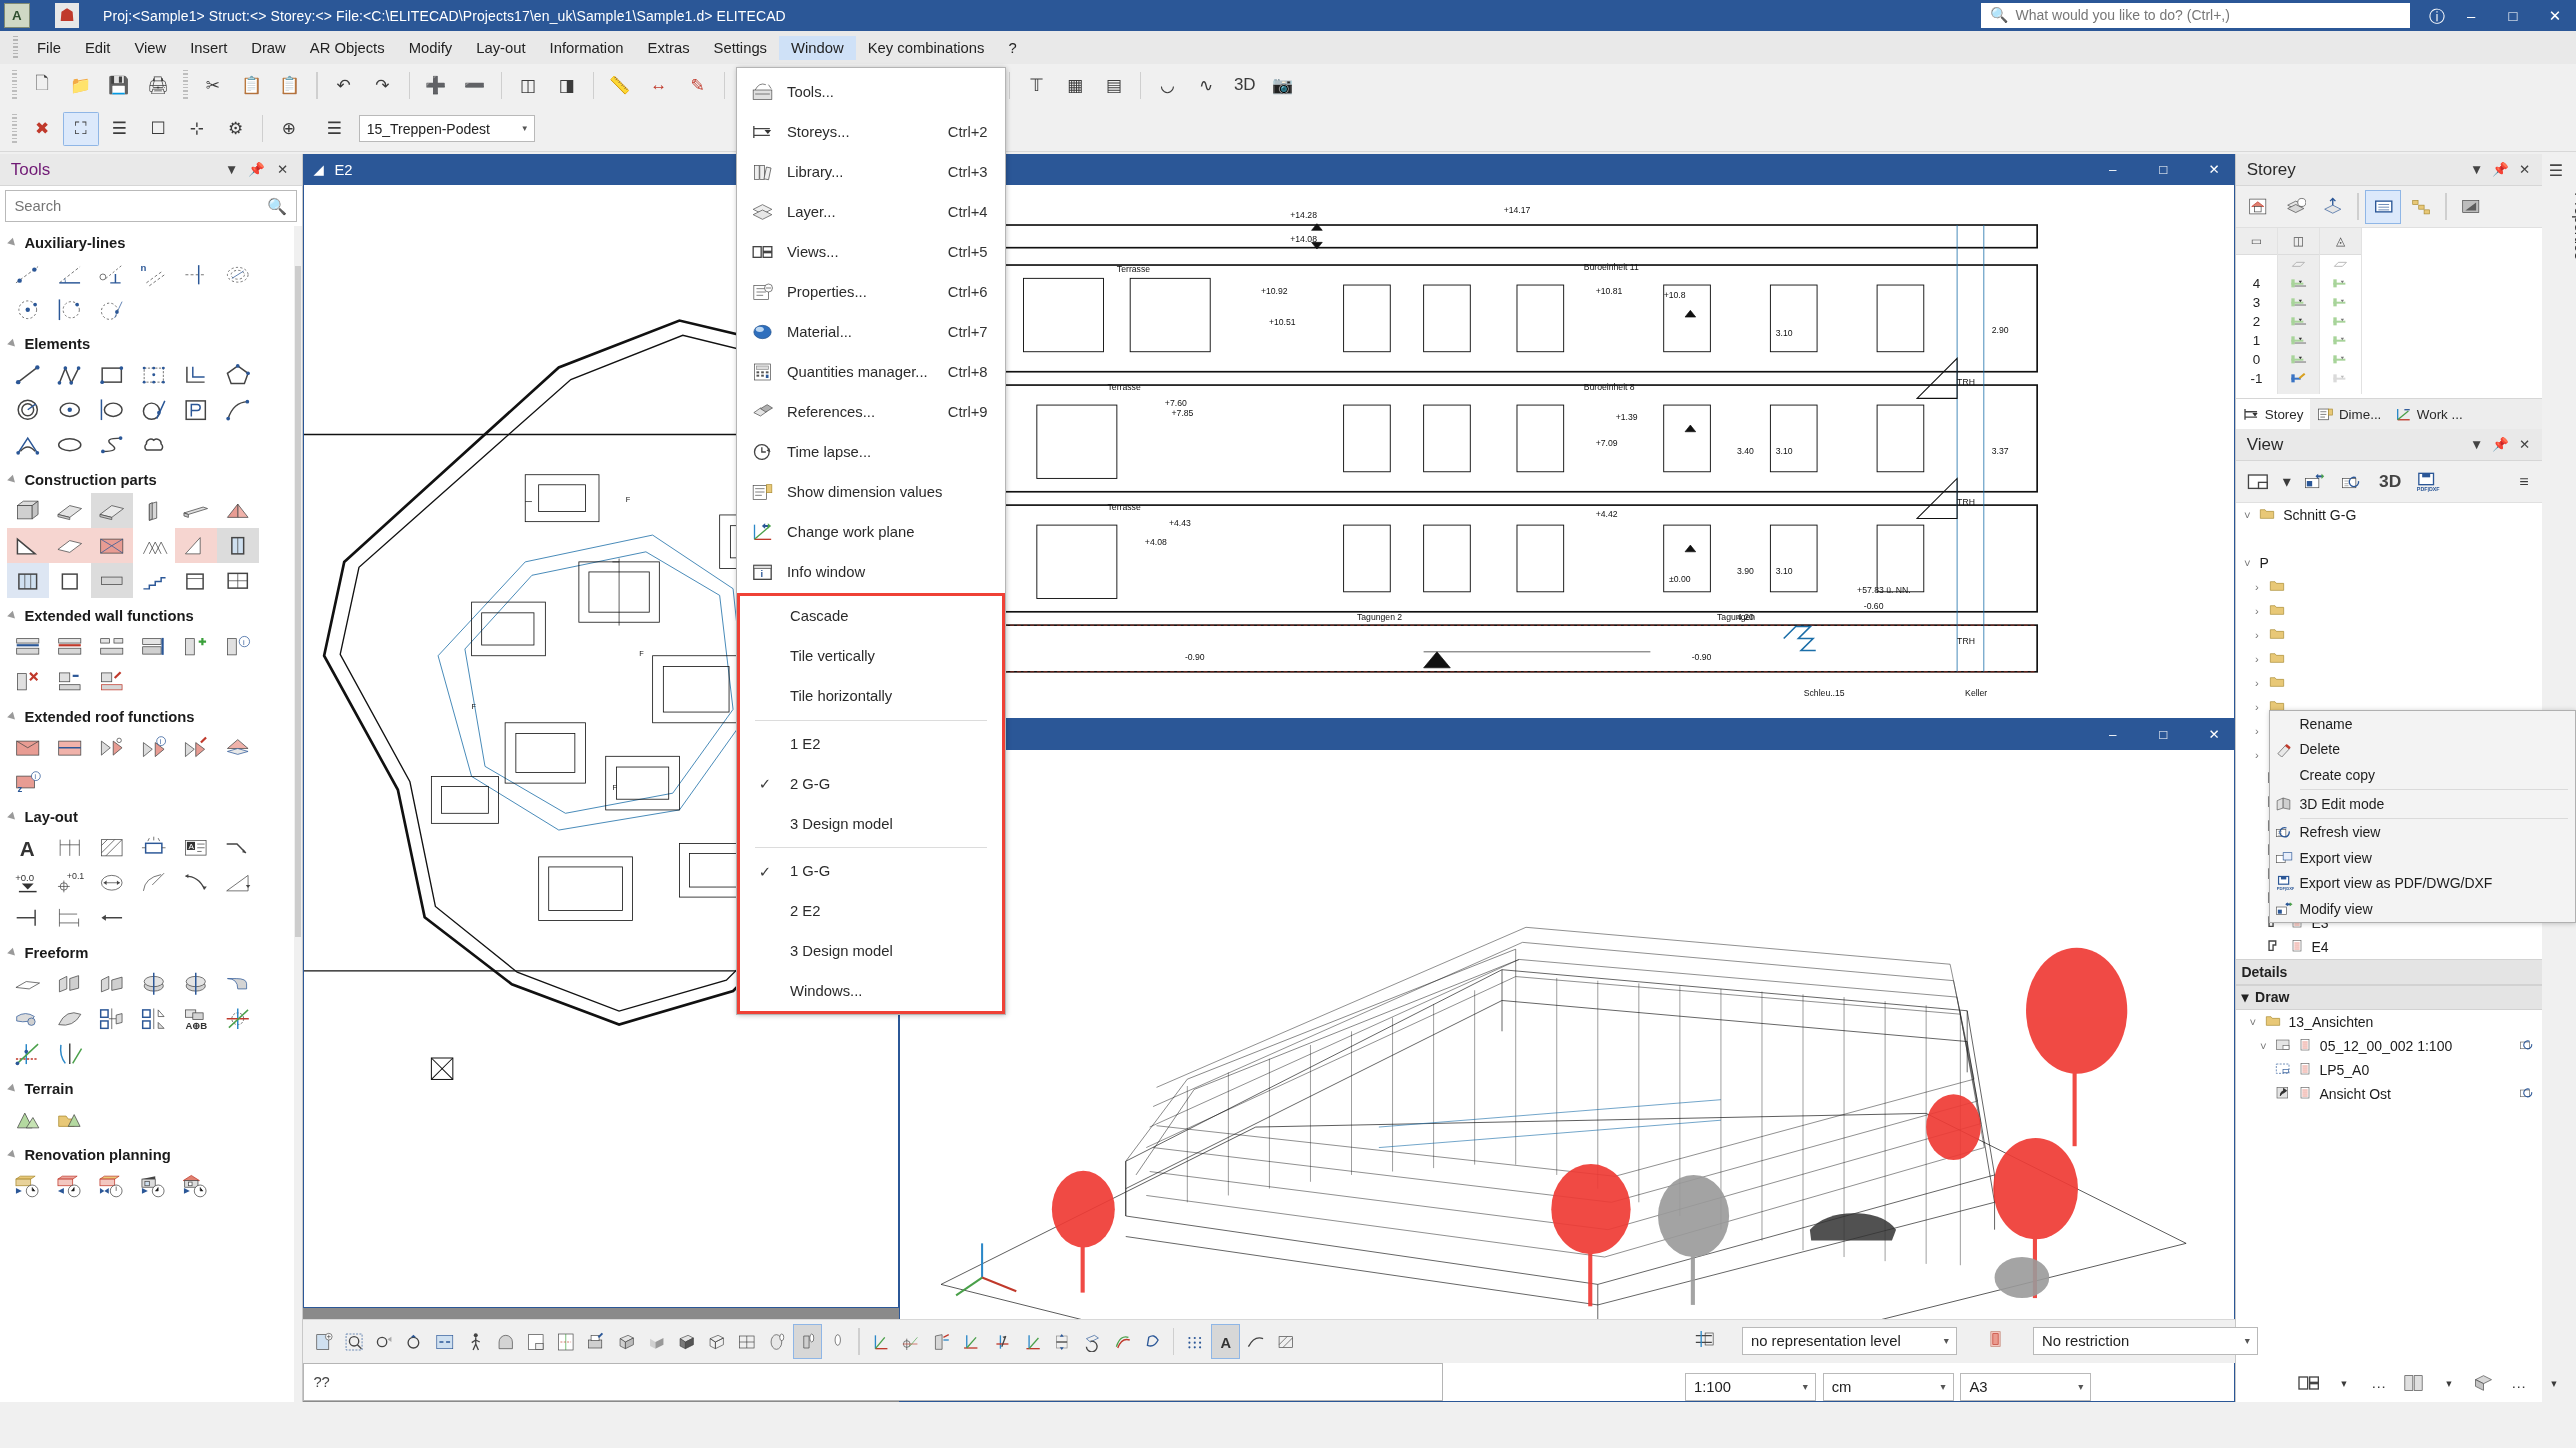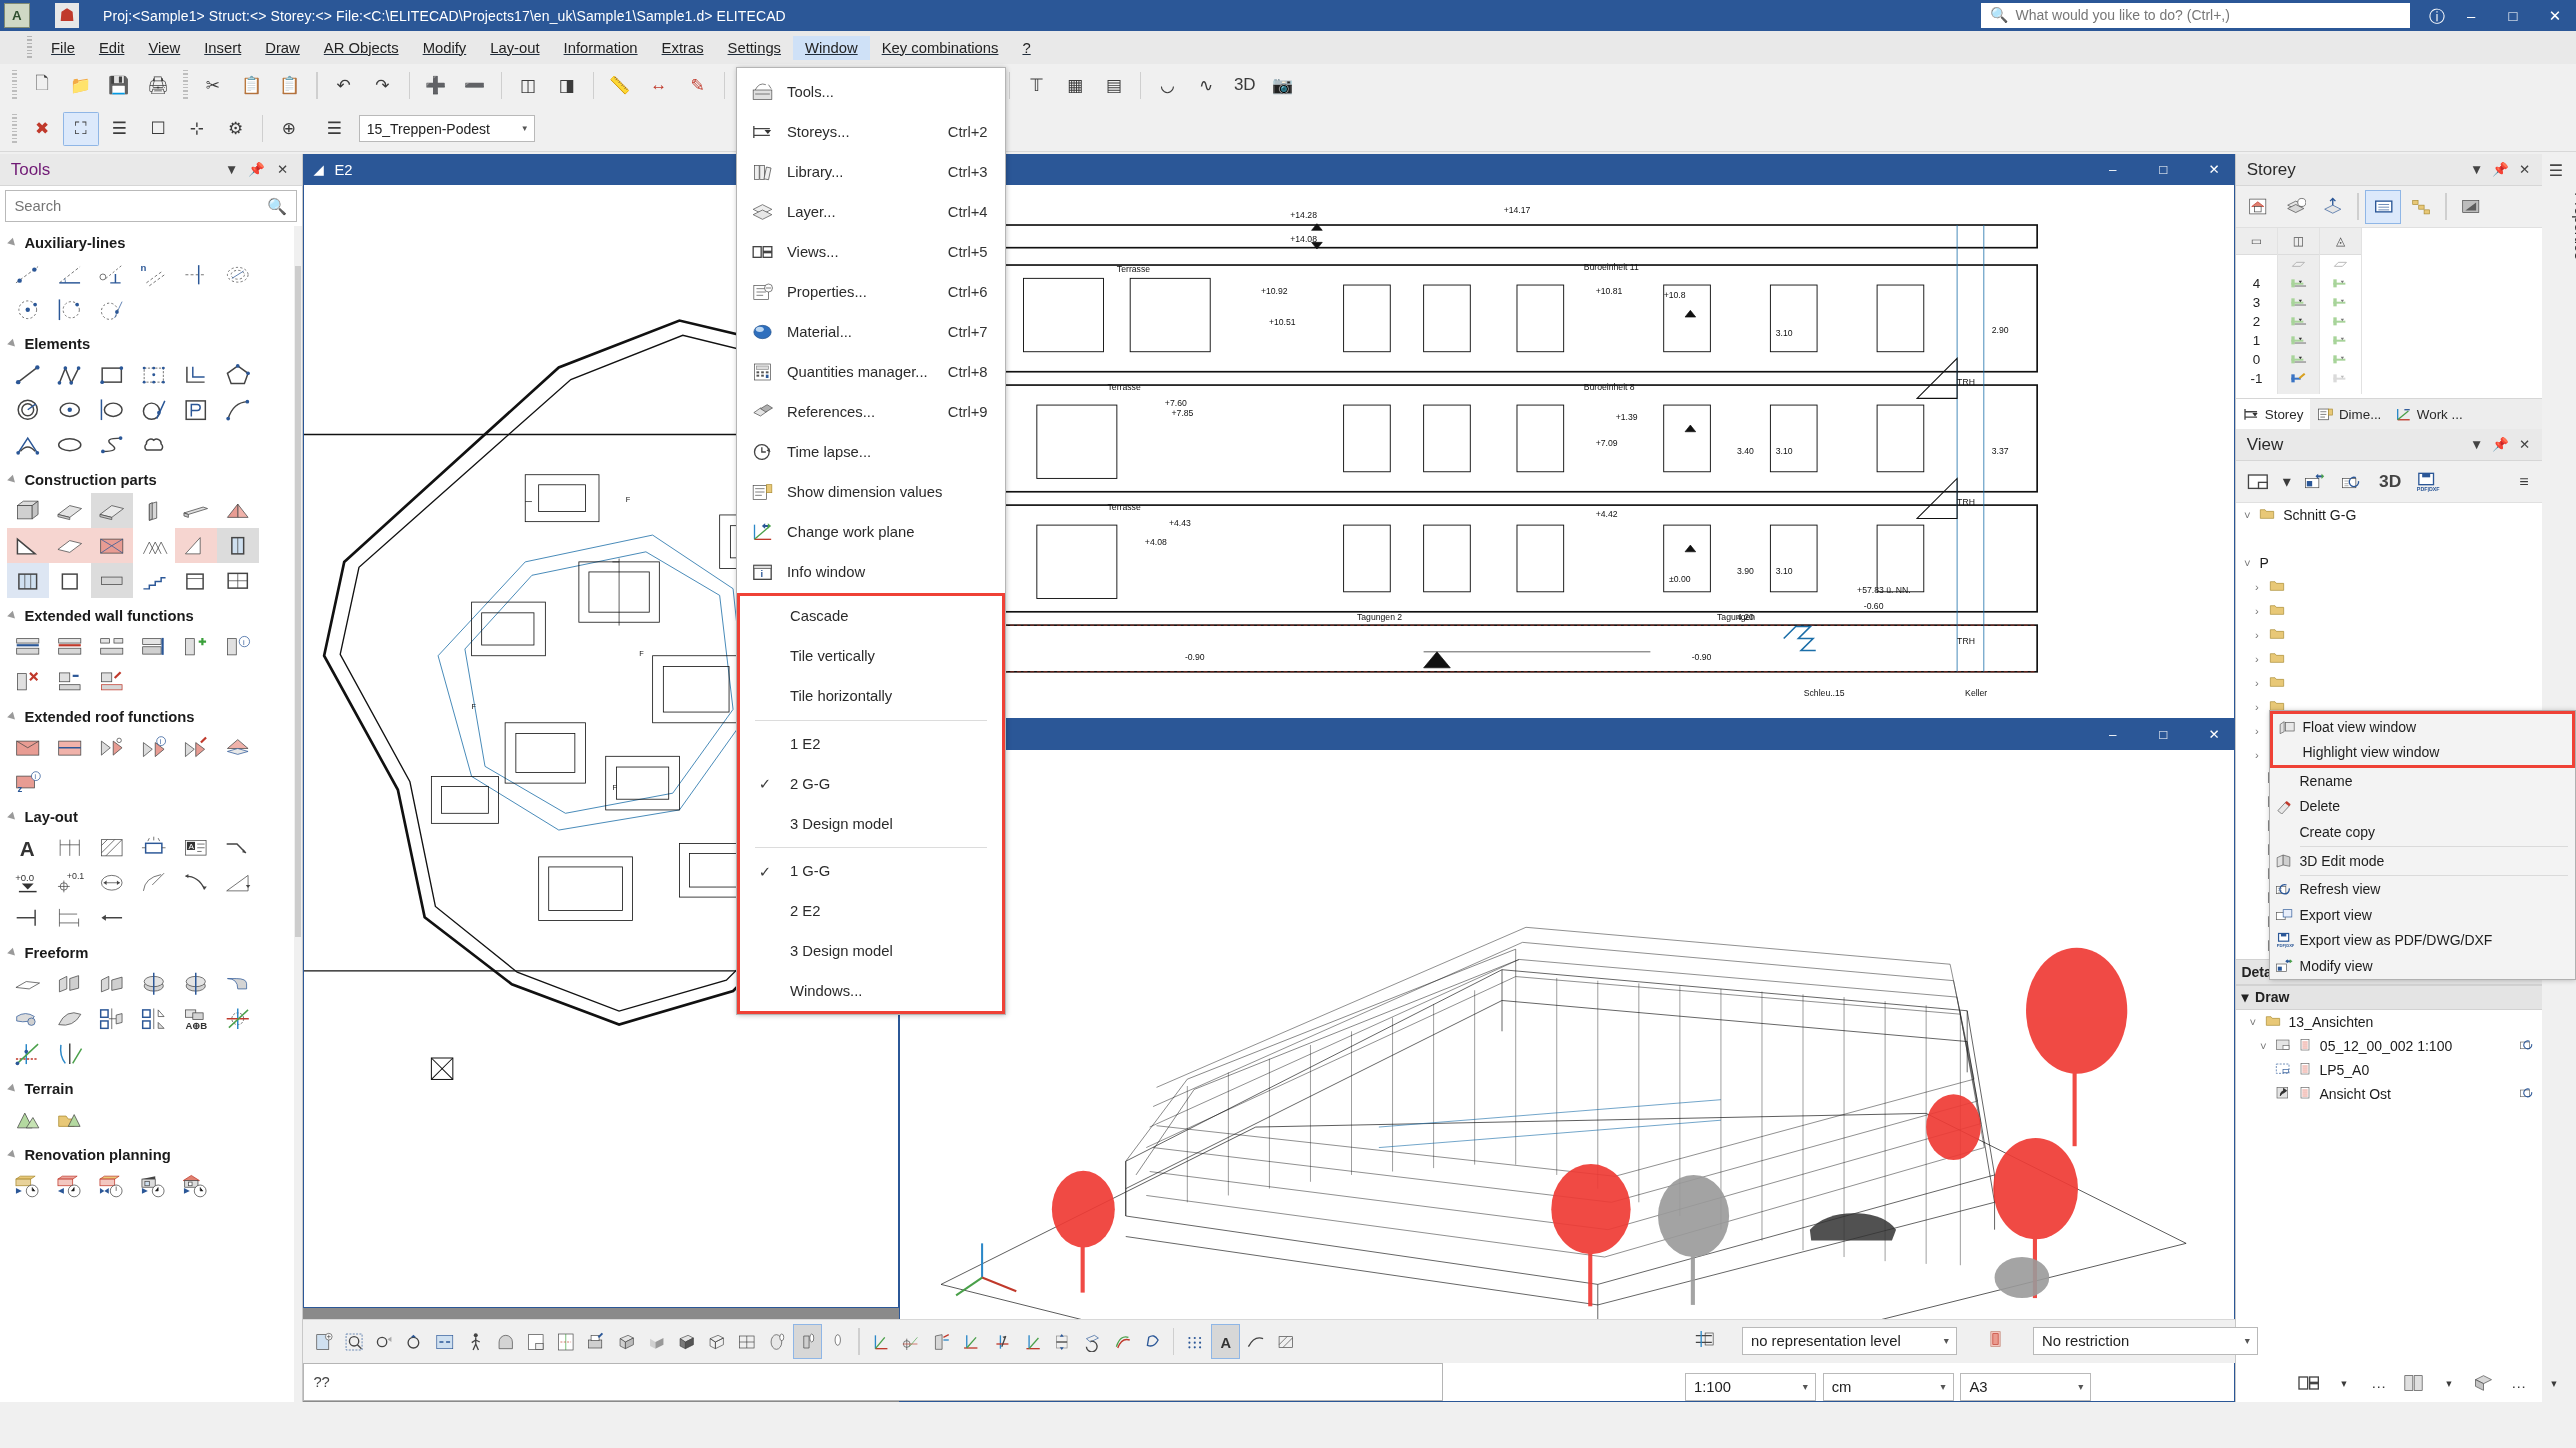--- a/index.html
+++ b/index.html
@@ -35,23 +35,22 @@
   .tb-search .mag{ font-size:14.8px; color:#444; }
   .tb-search span.ph{ color:#777; font-size:14px; }
   .tb-help{ position:absolute; right:131px; top:6.7px; color:#fff; font-size:16px;}
   .tb-btns{ position:absolute; right:0; top:0; display:flex; height:31px; }
   .tb-btns div{ width:42px; display:flex; align-items:center; justify-content:center;
      color:#fff; font-size:14.8px; }
 
   
   .menubar{
     position:absolute; top:31px; left:0; width:2576px; height:34px;
-    background:#e9e9e9; display:flex; align-items:center; padding-left:27px;
+    background:#e9e9e9; display:flex; align-items:center; padding-left:13px;
     border-bottom:0.7px solid #dcdcdc;
-    text-decoration:underline;
   }
   .menubar .mi{ padding:4px 12px; font-size:14.8px; color:#232323; cursor:default; }
   .menubar .mi.active{ background:#cfe1f7; }
   .grip{ width:5.4px; height:23px; margin-right:6.7px;
      background:repeating-linear-gradient(to bottom,#b5b5b5 0 1.3px,transparent 1.3px 3.4px); }
 
   
   .toolbar{
     position:absolute; left:0; width:2576px; background:#f0f0f0;
     display:flex; align-items:center; gap:2.7px; padding-left:8px;
@@ -2020,35 +2019,20 @@
           <span style="padding-right:6.7px"><svg width="16" height="13.4" viewBox="0 0 24 20">
                 <rect x="2" y="6" width="14" height="10" fill="#fff" stroke="#666"></rect>
                 <path d="M16 5 a6 6 0 1 0 3 4" fill="none" stroke="#2b5797" stroke-width="1.6"></path>
               </svg></span>
         </div>
       </div>
     </div>
   </div>
 
   <div class="ctxmenu">
-    <div class="cx-box">
-      <div class="cx-item">
-        <span class="cx-ic">
-            <svg viewBox="0 0 28 24">
-              <polygon points="3,8 9,4 9,19 3,22" fill="#e0e0e0" stroke="#555"></polygon>
-              <rect x="11" y="5" width="13" height="13" fill="#e8e8e8" stroke="#555"></rect>
-            </svg>
-          </span>
-        <span>Float view window</span>
-      </div>
-      <div class="cx-item">
-        <span class="cx-ic"></span>
-        <span>Highlight view window</span>
-      </div>
-    </div>
     <div class="cx-item">
       <span class="cx-ic"></span>
       <span>Rename</span>
     </div>
     <div class="cx-item">
       <span class="cx-ic">
           <svg viewBox="0 0 28 24">
             <path d="M4 19 l12 -13 l6 5 l-12 13z" fill="#e8e8e8" stroke="#555"></path>
             <path d="M16 6 l6 5" stroke="#c0392b" stroke-width="4"></path>
           </svg>

